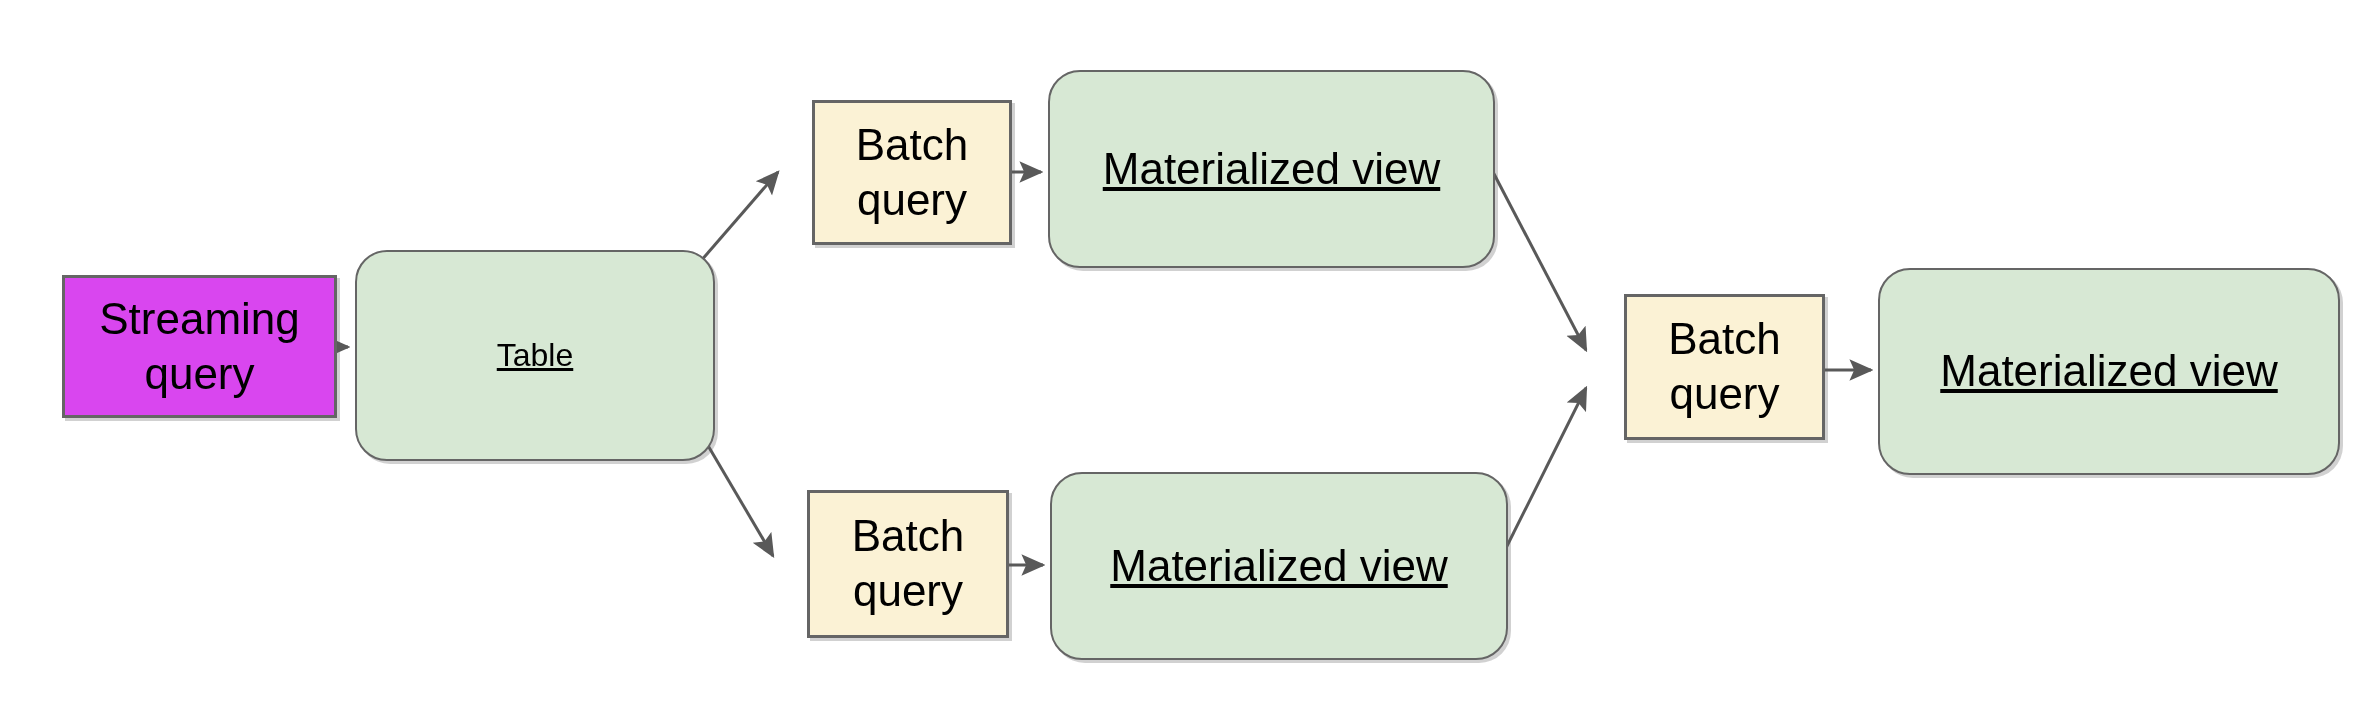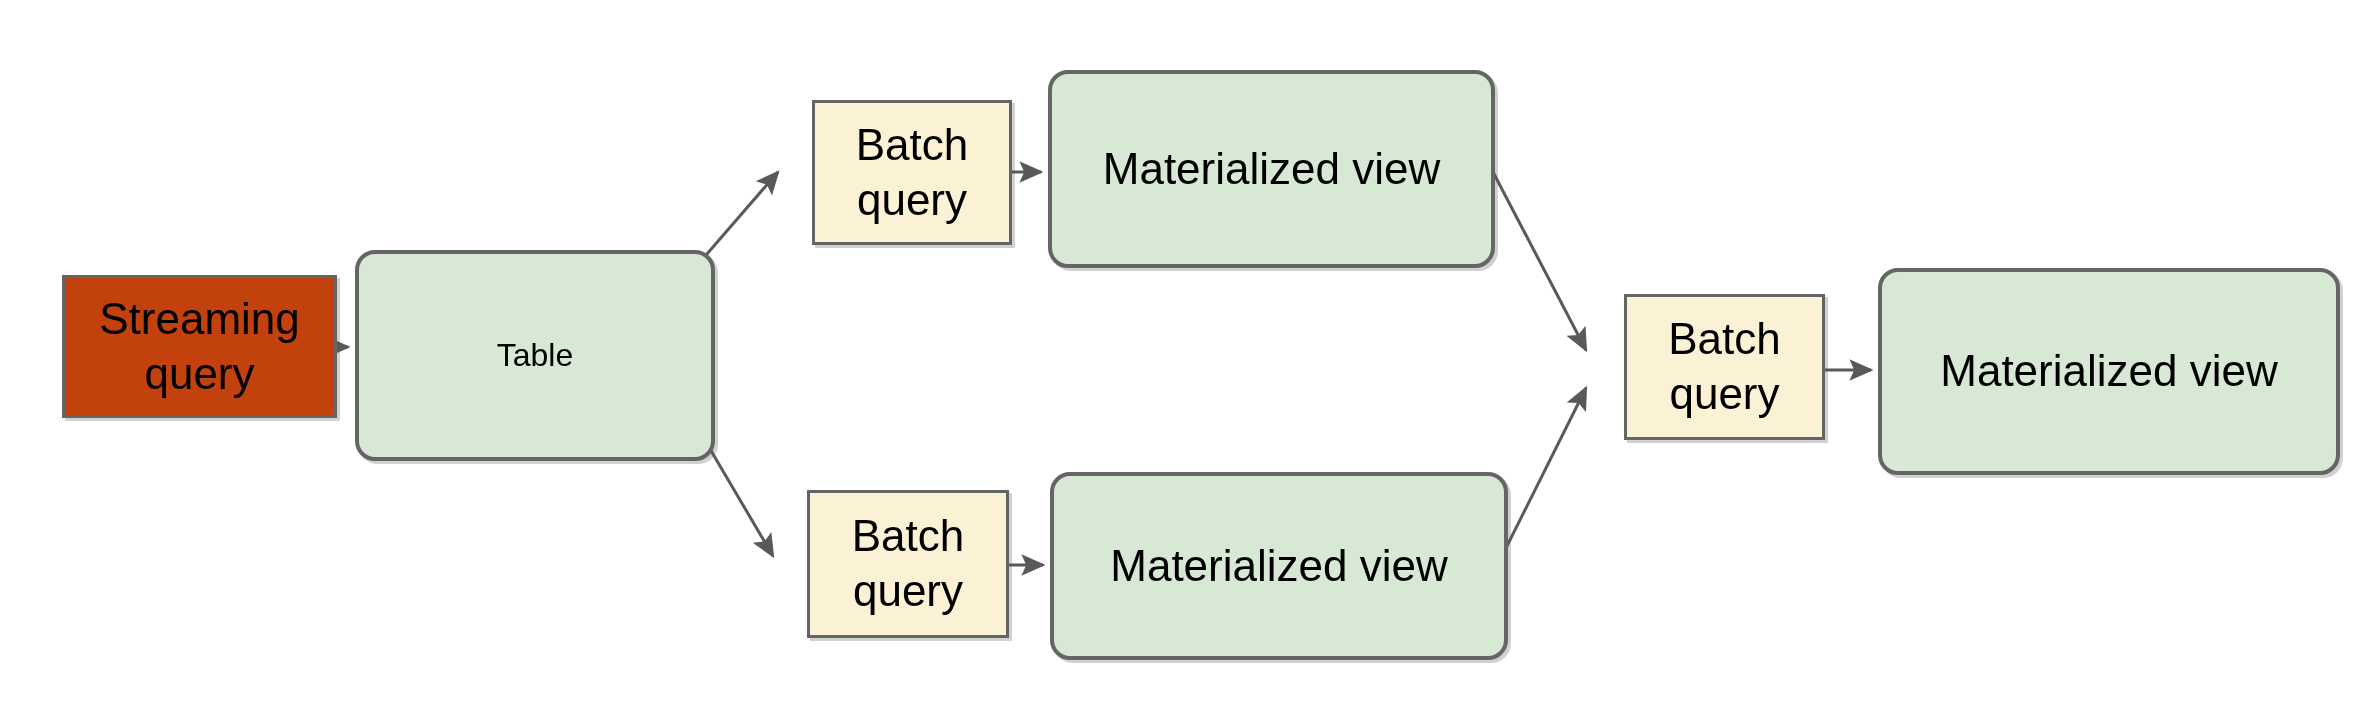--- a/index.html
+++ b/index.html
@@ -40,23 +40,24 @@
   }
   .node-process {
     background: #fbf2d5;
     border: 3px solid #656565;
     border-radius: 0;
     box-shadow: 3px 3px 0 rgba(90,90,90,0.28);
     margin-left: 32px;
   }
   .node-store {
     background: #d7e8d4;
-    border: 4px solid #0f766e;
-    border-radius: 20px;
+    border: 2px solid #0f766e;
+    border-radius: 32px;
     box-shadow: 3px 3px 0 rgba(90,90,90,0.28);
+    text-decoration: underline;
   }
   .node-label {
     display: block;
     width: 100%;
     padding: 0 10px;
     box-sizing: border-box;
   }
 </style>
 </head>
 <body>
@@ -74,21 +75,21 @@
         <polyline points="700,262 778,172" fill="none" stroke="#595959" stroke-width="3" stroke-linejoin="round" stroke-linecap="butt" marker-end="url(#arrowhead)"></polyline>
         <polyline points="700,432 773,556" fill="none" stroke="#595959" stroke-width="3" stroke-linejoin="round" stroke-linecap="butt" marker-end="url(#arrowhead)"></polyline>
         <polyline points="980,172 1041,172" fill="none" stroke="#595959" stroke-width="3" stroke-linejoin="round" stroke-linecap="butt" marker-end="url(#arrowhead)"></polyline>
         <polyline points="977,565 1043,565" fill="none" stroke="#595959" stroke-width="3" stroke-linejoin="round" stroke-linecap="butt" marker-end="url(#arrowhead)"></polyline>
         <polyline points="1493,172 1586,350" fill="none" stroke="#595959" stroke-width="3" stroke-linejoin="round" stroke-linecap="butt" marker-end="url(#arrowhead)"></polyline>
         <polyline points="1497,566 1586,388" fill="none" stroke="#595959" stroke-width="3" stroke-linejoin="round" stroke-linecap="butt" marker-end="url(#arrowhead)"></polyline>
         <polyline points="1793,370 1871,370" fill="none" stroke="#595959" stroke-width="3" stroke-linejoin="round" stroke-linecap="butt" marker-end="url(#arrowhead)"></polyline>
       </g>
   </svg>
 
-  <div class="node node-process" style="left: 30px; top: 275px; width: 275px; height: 143px; font-size: 44px; background: #c2410c; border-color: rgb(101, 101, 101); color: rgb(0, 0, 0);">
+  <div class="node node-process" style="left: 30px; top: 275px; width: 275px; height: 143px; font-size: 44px; background: #d946ef; border-color: rgb(101, 101, 101); color: rgb(0, 0, 0);">
     <span class="node-label">Streaming
 query</span>
   </div>
 
   <div class="node node-store" style="left: 355px; top: 250px; width: 360px; height: 211px; font-size: 32px; background: rgb(215, 232, 212); border-color: rgb(101, 101, 101); color: rgb(0, 0, 0);">
     <span class="node-label">Table</span>
   </div>
 
   <div class="node node-process" style="left: 780px; top: 100px; width: 200px; height: 145px; font-size: 44px; background: rgb(251, 242, 213); border-color: rgb(101, 101, 101); color: rgb(0, 0, 0);">
     <span class="node-label">Batch

